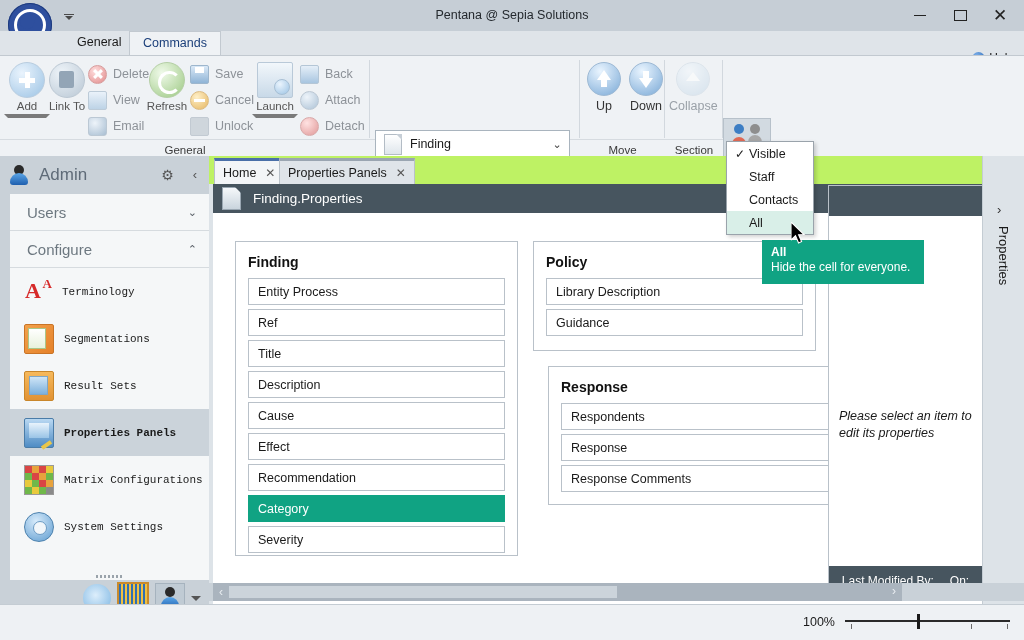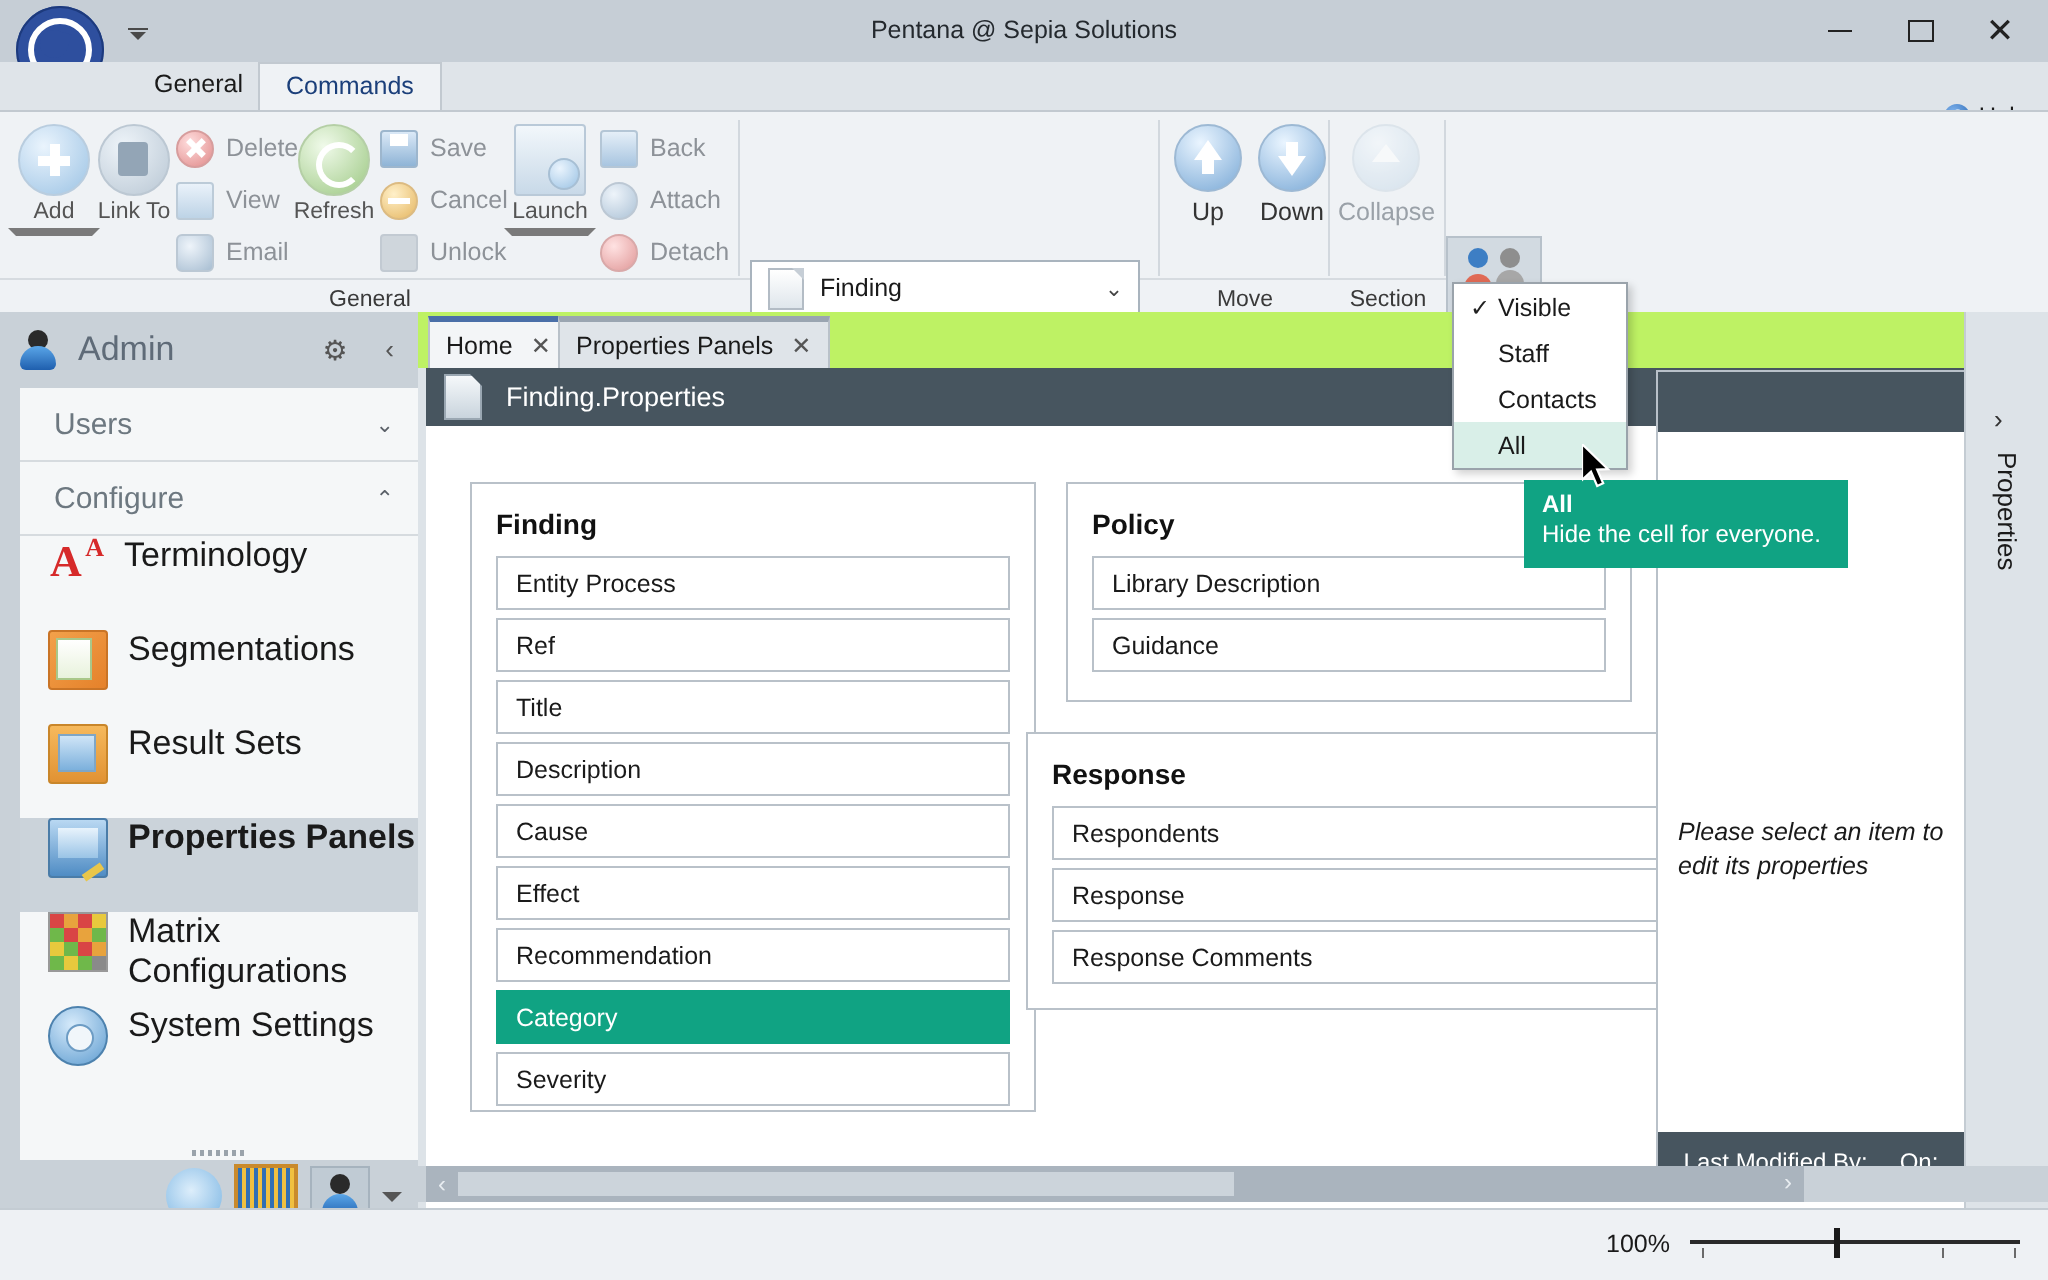--- a/index.html
+++ b/index.html
@@ -131,21 +131,21 @@
   .sb-head .uico .h{position:absolute;left:6px;top:1px;width:10px;height:10px;border-radius:50%;background:#2a2a2a;}
   .sb-head .uico .b{position:absolute;left:2px;bottom:1px;width:18px;height:12px;border-radius:9px 9px 3px 3px;
     background:linear-gradient(#5aa6e8,#1f5fae);}
   .sb-head .stitle{margin-left:9px;font-size:17px;color:#5f6b78;text-align:center;}
   .sb-head .gear{position:absolute;right:34px;top:12px;width:15px;height:15px;color:#555;font-size:14px;line-height:15px;text-align:center;}
   .sb-head .coll{position:absolute;right:12px;top:11px;font-size:13px;color:#555;}
   .sb-panel{position:absolute;left:10px;top:38px;width:199px;bottom:48px;background:#f5f7f8;}
   .sb-sec{height:37px;display:flex;align-items:center;justify-content:space-between;padding:0 12px 0 17px;
     font-size:15px;color:#6d7880;border-bottom:1px solid #d6dbdf;box-sizing:border-box;}
   .sb-sec .chev{font-size:11px;color:#5a6068;}
-  .sb-item{height:47px;display:flex;padding-left:14px;font-size:17px;color:#1a1a1a;box-sizing:border-box;}
+  .sb-item{height:47px;display:flex;align-items:center;padding-left:14px;font-size:11px;color:#1a1a1a;box-sizing:border-box;font-family:Liberation Mono, monospace;}
   .sb-item.active{background:#cbd3da;font-weight:bold;}
   .sb-item .iico{width:28px;height:28px;margin-right:10px;flex:0 0 28px;position:relative;}
   .ic-term{background:transparent;}
   .ic-term:before{content:"A";position:absolute;left:1px;top:1px;font-size:22px;font-weight:bold;color:#d62a2a;
     font-family:"Liberation Serif",serif;line-height:24px;}
   .ic-term:after{content:"A";position:absolute;right:0;top:-2px;font-size:13px;font-weight:bold;color:#d62a2a;
     font-family:"Liberation Serif",serif;}
   .ic-seg{background:linear-gradient(135deg,#f2a14b,#e5812a);border:1px solid #c97426;border-radius:2px;}
   .ic-seg:after{content:"";position:absolute;left:3px;top:3px;right:7px;bottom:4px;background:
     linear-gradient(#fff,#e8f2dc);border:1px solid #a9c789;}
@@ -509,21 +509,21 @@
       </div>
 
       <div class="grp" style="left:320px;top:28px;width:283px;height:110px;">
         <div class="gttl">Policy</div>
         <div class="cellwrap">
           <div class="cell">Library Description</div>
           <div class="cell">Guidance</div>
         </div>
       </div>
 
-      <div class="grp" style="left:300px;top:153px;width:340px;height:139px;">
+      <div class="grp" style="left:335px;top:153px;width:340px;height:139px;">
         <div class="gttl">Response</div>
         <div class="cellwrap">
           <div class="cell">Respondents</div>
           <div class="cell">Response</div>
           <div class="cell">Response Comments</div>
         </div>
       </div>
     </div>
   </div>
 

